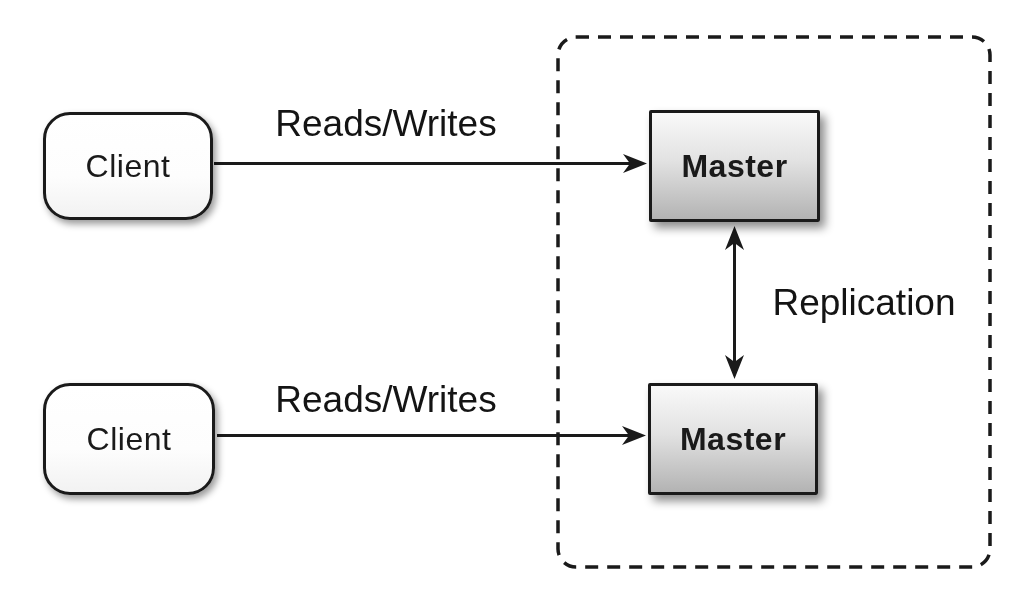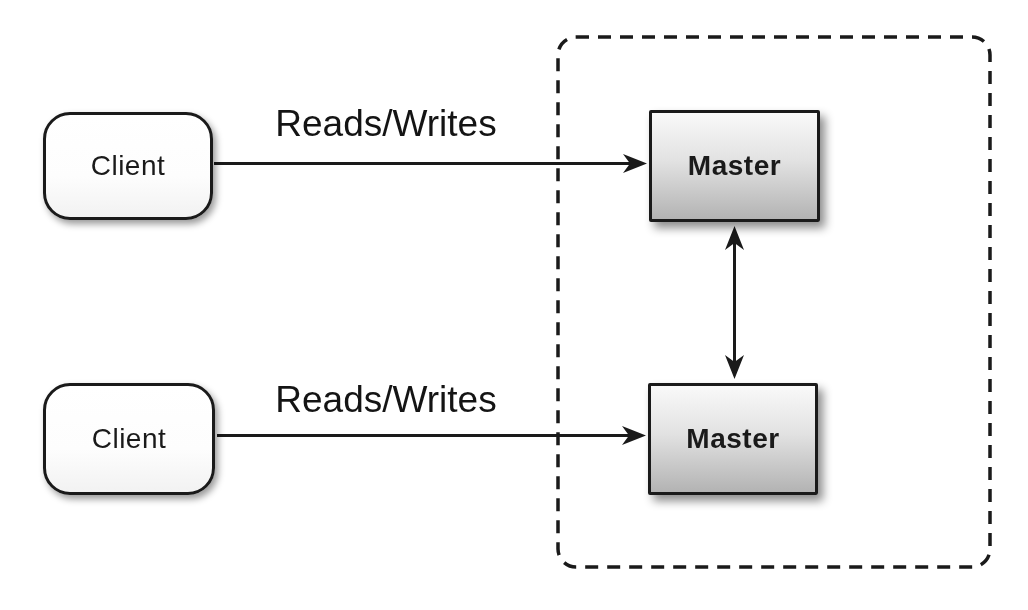--- a/index.html
+++ b/index.html
@@ -23,21 +23,21 @@
     height: 610px;
   }
   .node {
     position: absolute;
     display: flex;
     align-items: center;
     justify-content: center;
     box-sizing: border-box;
     border: 3.5px solid #1a1a1a;
     color: #1a1a1a;
-    font-size: 28px;
+    font-size: 32px;
     letter-spacing: 0.5px;
   }
   .client-node {
     border-radius: 27px;
     background: linear-gradient(180deg, #ffffff 0%, #fdfdfd 60%, #f2f2f2 100%);
     box-shadow: 3px 4px 7px rgba(0,0,0,0.40);
   }
   .master-node {
     border-radius: 2px;
     background: linear-gradient(180deg, #f9f9f9 0%, #e2e2e2 45%, #b3b3b3 100%);
@@ -93,14 +93,15 @@
   </div>
 
   <div class="node master-node master-bottom">
     <span>Master</span>
   </div>
 
   <div class="edge-label label-reads-writes-top">Reads/Writes</div>
 
   <div class="edge-label label-reads-writes-bottom">Reads/Writes</div>
 
+  <div class="edge-label label-replication">Replication</div>
 
 </div>
 
 </body></html>

